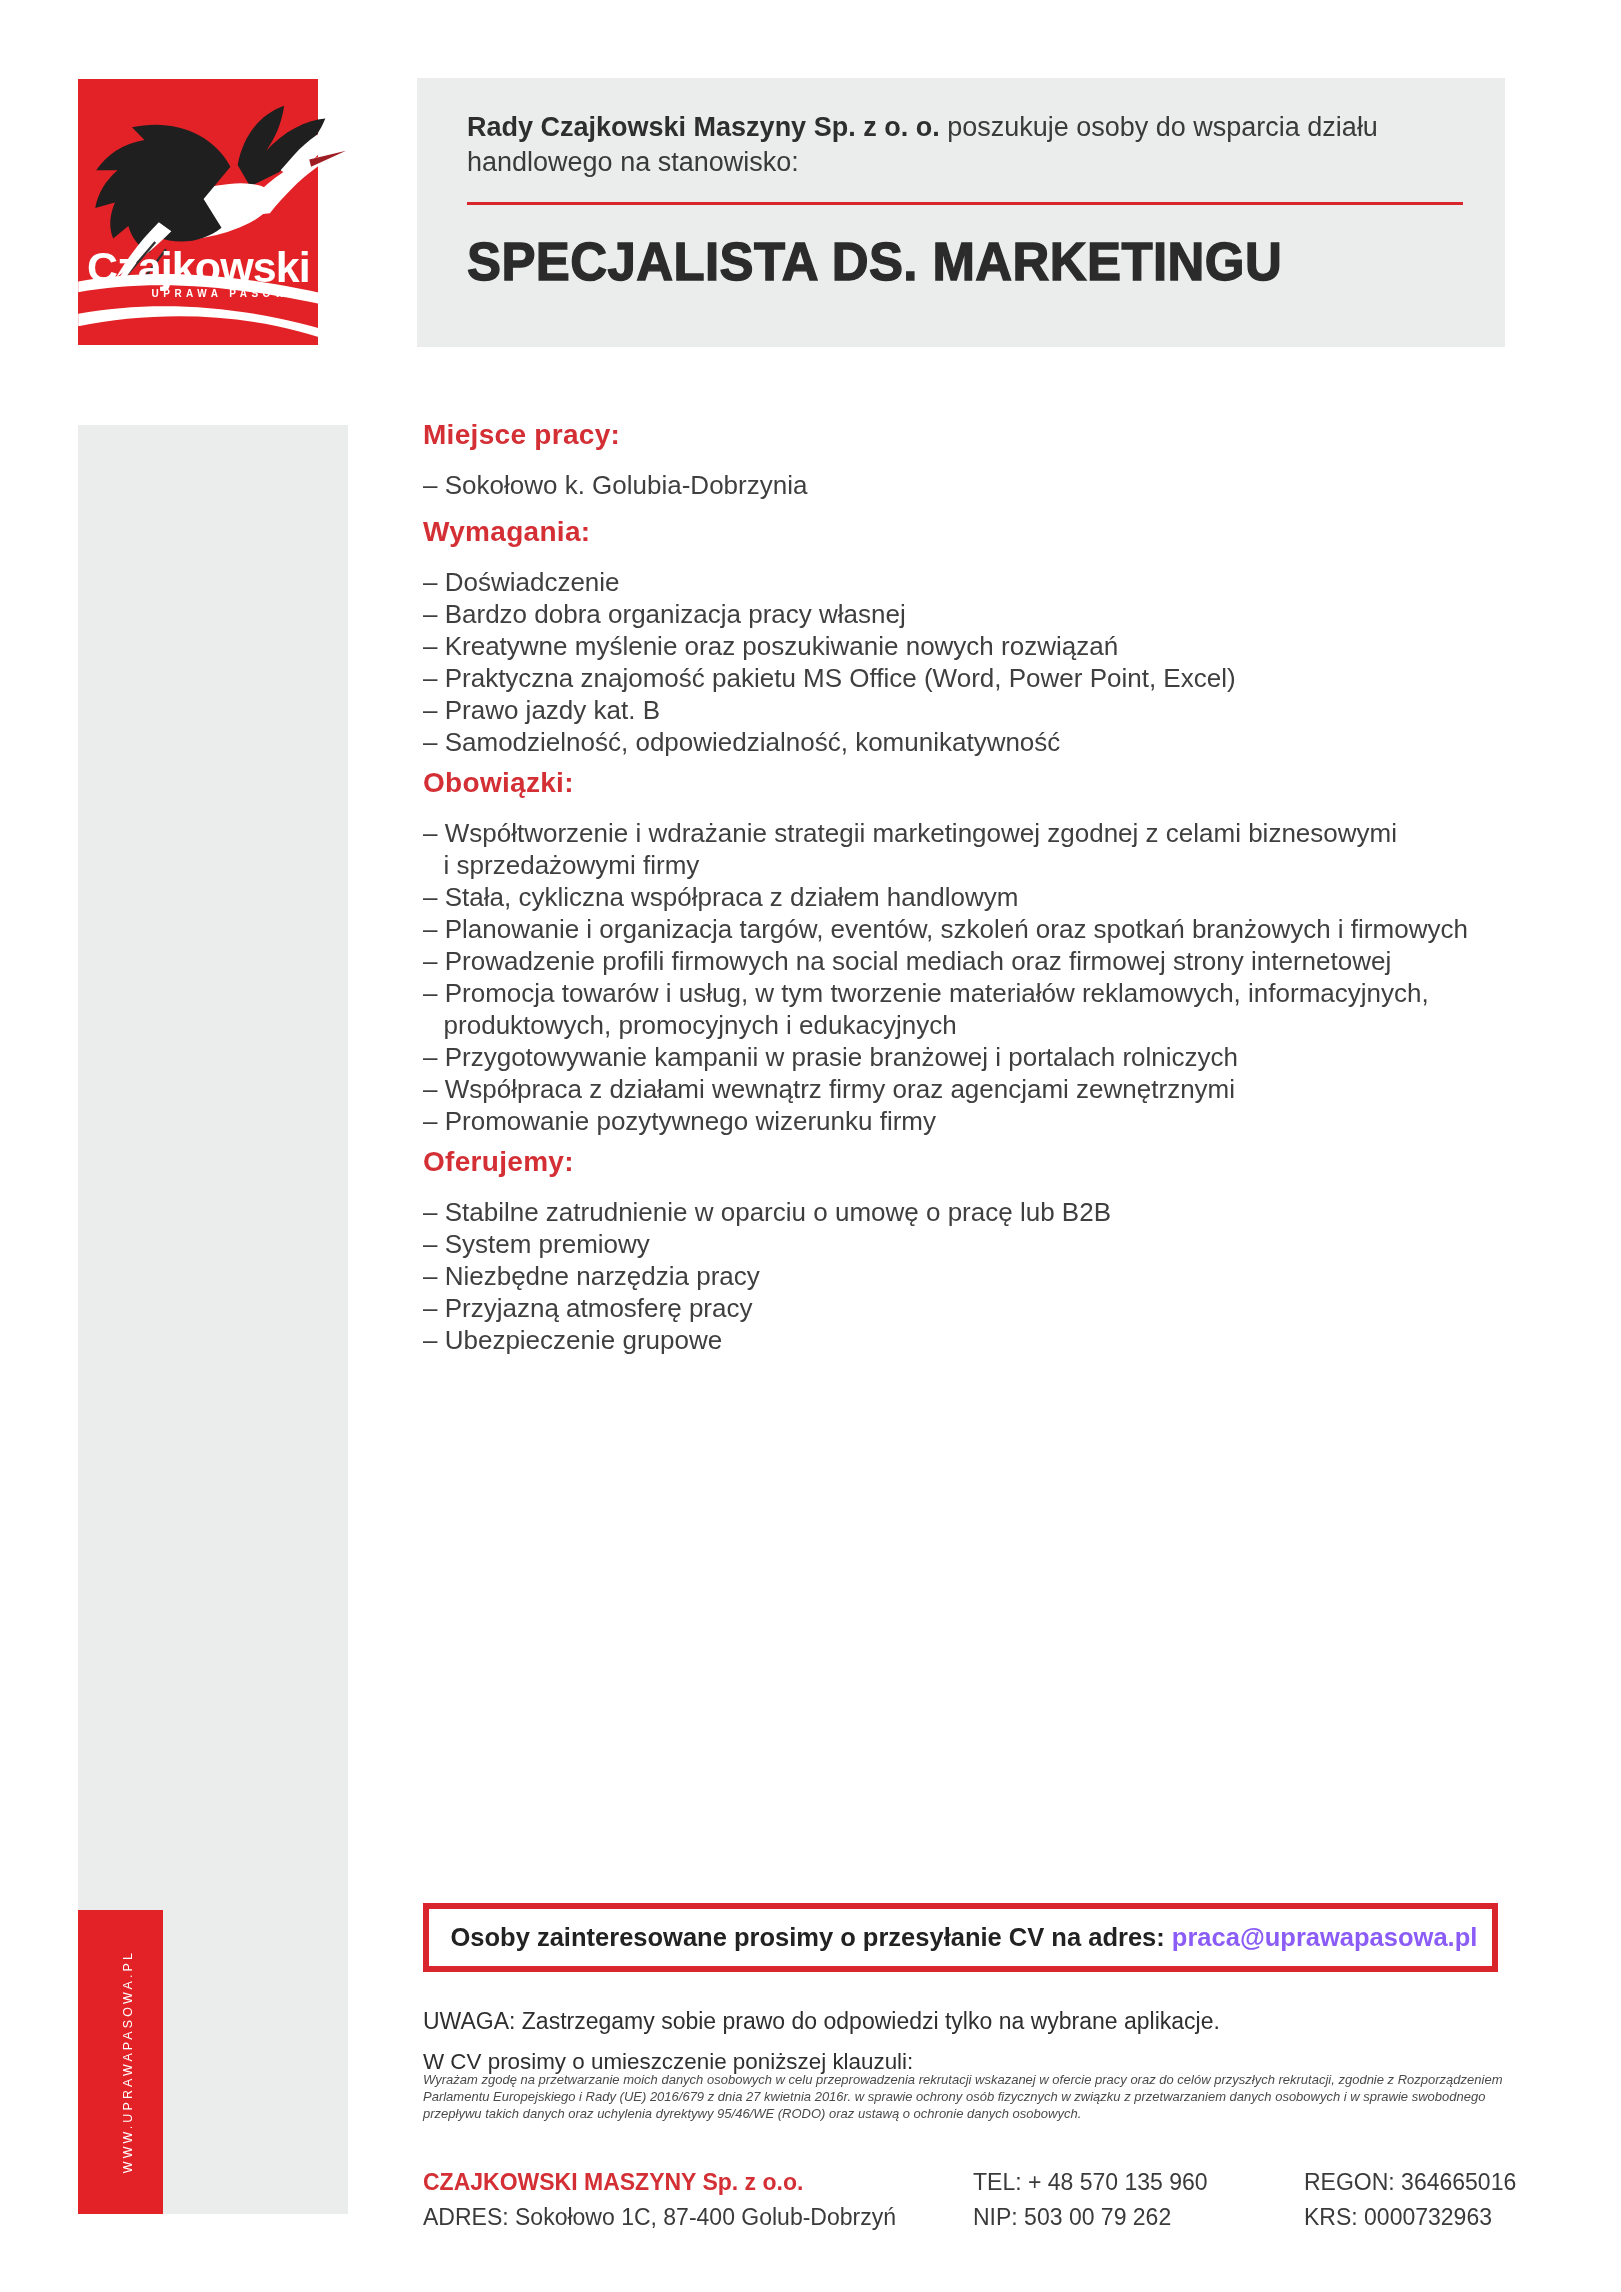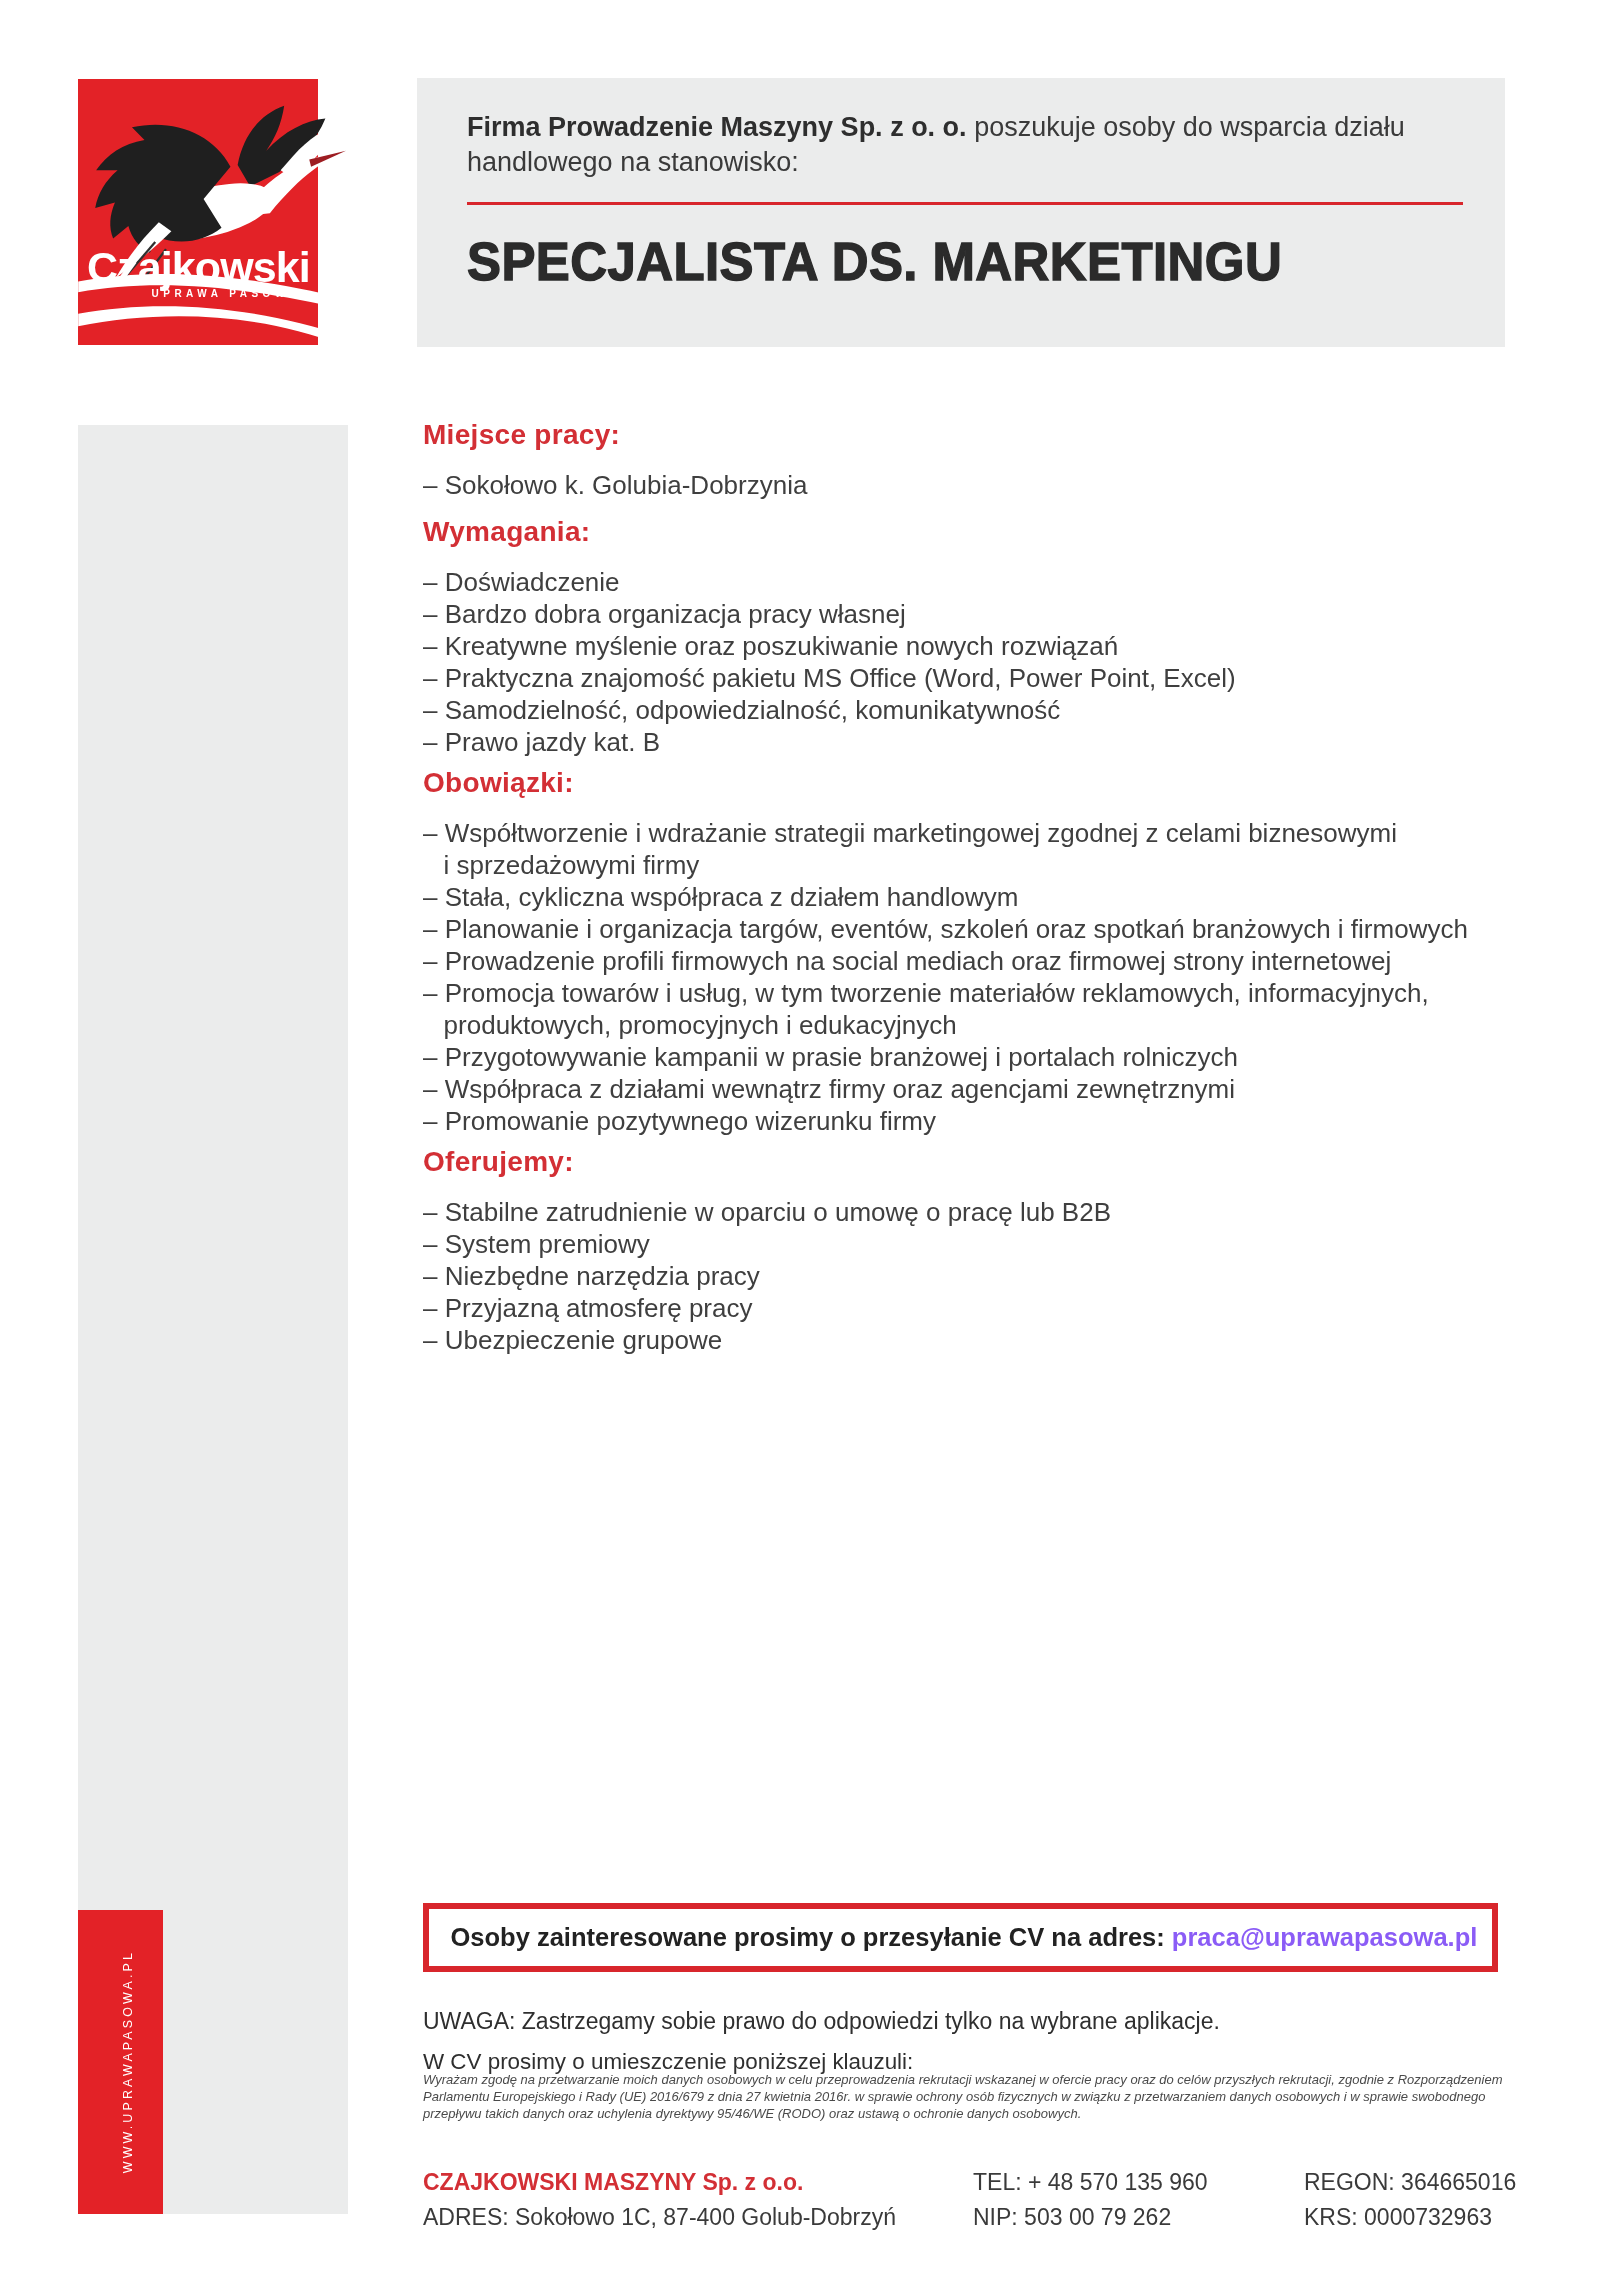--- a/index.html
+++ b/index.html
@@ -92,42 +92,42 @@
     <div class="logo-tagline">UPRAWA PASOWA</div>
   </div>
 
   <div class="side-strip"></div>
   <div class="side-label">
     <span>WWW.UPRAWAPASOWA.PL</span>
   </div>
 
   <div class="header-box">
     <div class="intro">
-      <b>Firma Prowadzenie Maszyny Sp. z o. o.</b><span> poszukuje osoby do wsparcia działu handlowego na stanowisko:</span>
+      <b>Rady Czajkowski Maszyny Sp. z o. o.</b><span> poszukuje osoby do wsparcia działu handlowego na stanowisko:</span>
     </div>
     <div class="divider"></div>
     <div class="job-title">SPECJALISTA DS. MARKETINGU</div>
   </div>
 
   <div class="sec sec-miejsce">
     <h2>Miejsce pracy:</h2>
     <ul>
       <li>– Sokołowo k. Golubia-Dobrzynia</li>
     </ul>
   </div>
 
   <div class="sec sec-wymagania">
     <h2>Wymagania:</h2>
     <ul>
       <li>– Doświadczenie</li>
       <li>– Bardzo dobra organizacja pracy własnej</li>
       <li>– Kreatywne myślenie oraz poszukiwanie nowych rozwiązań</li>
       <li>– Praktyczna znajomość pakietu MS Office (Word, Power Point, Excel)</li>
+      <li>– Prawo jazdy kat. B</li>
       <li>– Samodzielność, odpowiedzialność, komunikatywność</li>
-      <li>– Prawo jazdy kat. B</li>
     </ul>
   </div>
 
   <div class="sec sec-obowiazki">
     <h2>Obowiązki:</h2>
     <ul>
       <li>– Współtworzenie i wdrażanie strategii marketingowej zgodnej z celami biznesowymi
 i sprzedażowymi firmy</li>
       <li>– Stała, cykliczna współpraca z działem handlowym</li>
       <li>– Planowanie i organizacja targów, eventów, szkoleń oraz spotkań branżowych i firmowych</li>

